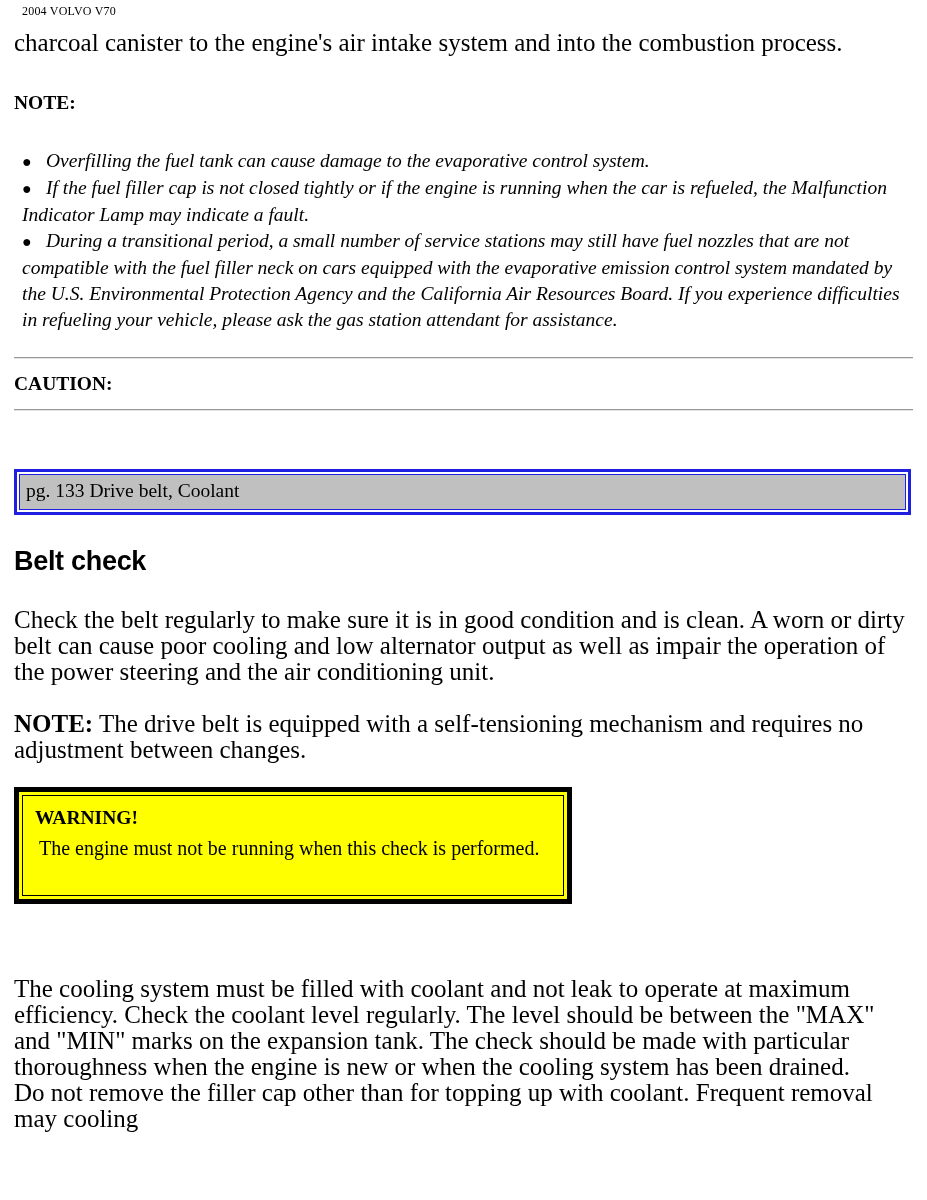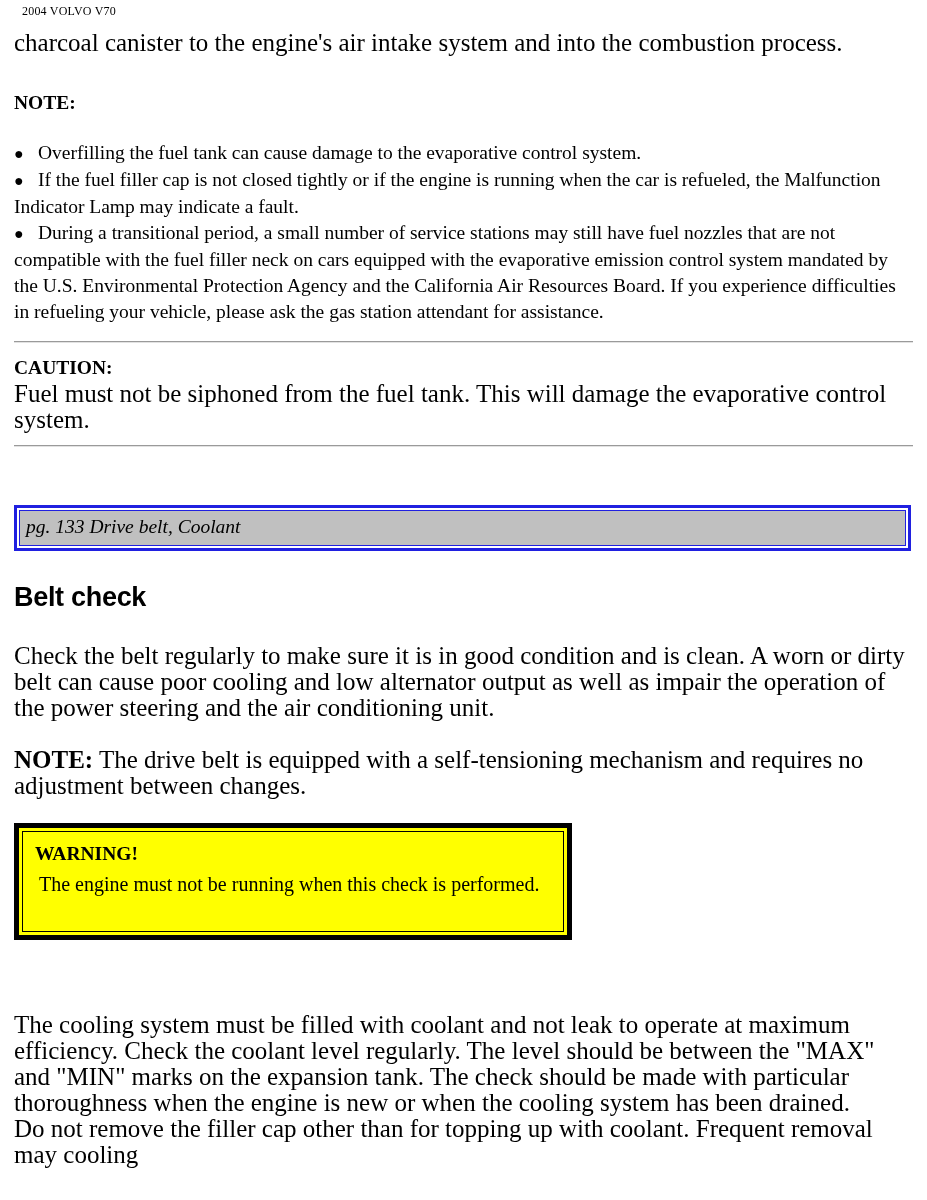--- a/index.html
+++ b/index.html
@@ -64,23 +64,24 @@
 
   h4.note-head {
     margin: 0;
     font-size: 19.5px;
     line-height: 26px;
     font-weight: bold;
     font-family: "Liberation Serif", "DejaVu Serif", serif;
   }
 
   ul.bullets {
-    margin: 0;
+    margin: 8px;
     padding: 0;
     list-style: none;
+    font-style: italic;
   }
   ul.bullets li {
     position: relative;
     margin: 0;
     padding: 0 0 0 0;
     font-size: 19.5px;
     line-height: 26px;
     text-indent: 0;
   }
   .bullet-dot {
@@ -106,21 +107,20 @@
     width: 899px;
   }
 
   
   .page-marker {
     width: 897px;
     box-sizing: border-box;
     border: 3px solid #2020e0;
     background: #ffffff;
     padding: 2px;
-    font-style: italic;
   }
   .page-marker-inner {
     border: 1px solid #2020e0;
     background: #c0c0c0;
     padding: 3px 6px 5px 6px;
   }
   .page-marker-text {
     font-size: 19.5px;
     line-height: 26px;
     color: #000;
@@ -203,21 +203,20 @@
     </ul>
 
     <div class="gap-16"></div>
 
     <hr class="rule">
 
     <div class="gap-12"></div>
 
     <h4 class="note-head">CAUTION:</h4>
 
-    <p class="body-text">Fuel must not be siphoned from the fuel tank. This will damage the evaporative control system.</p>
 
     <div class="gap-12"></div>
 
     <hr class="rule">
 
     <div class="gap-40"></div>
     <div class="gap-18"></div>
 
     <div class="page-marker">
       <div class="page-marker-inner">

